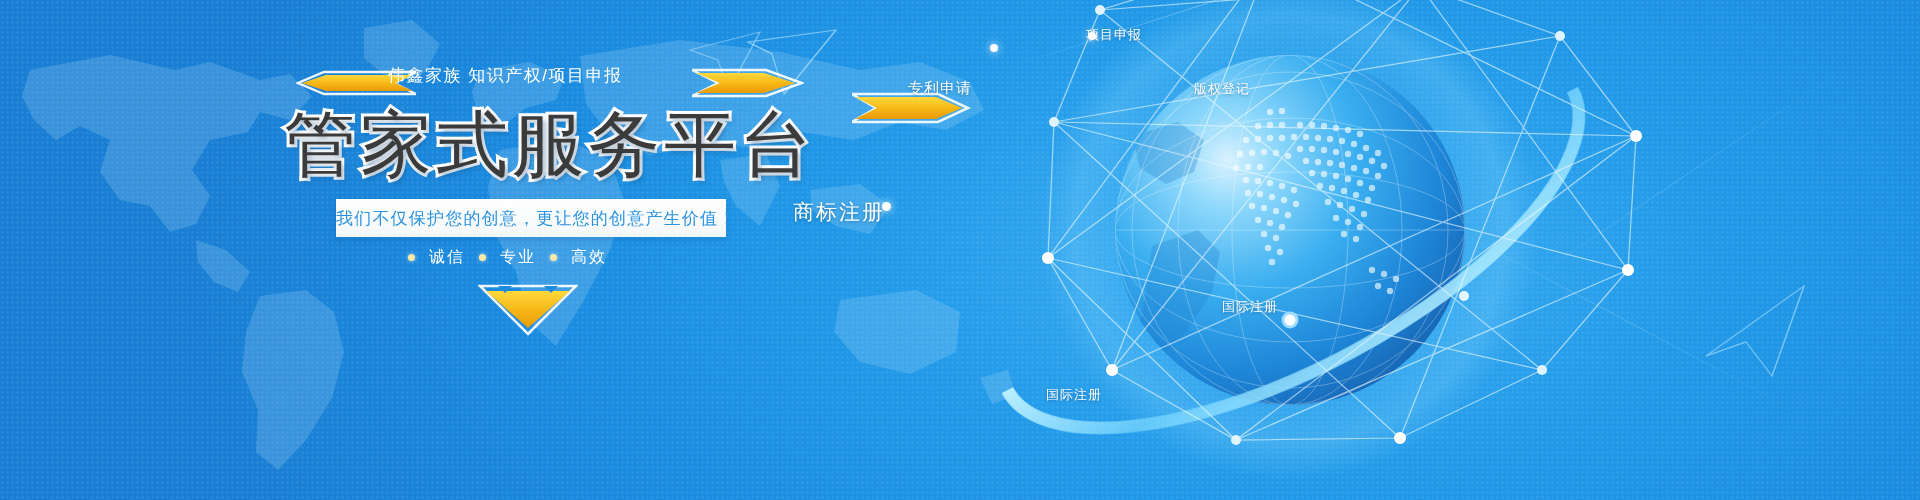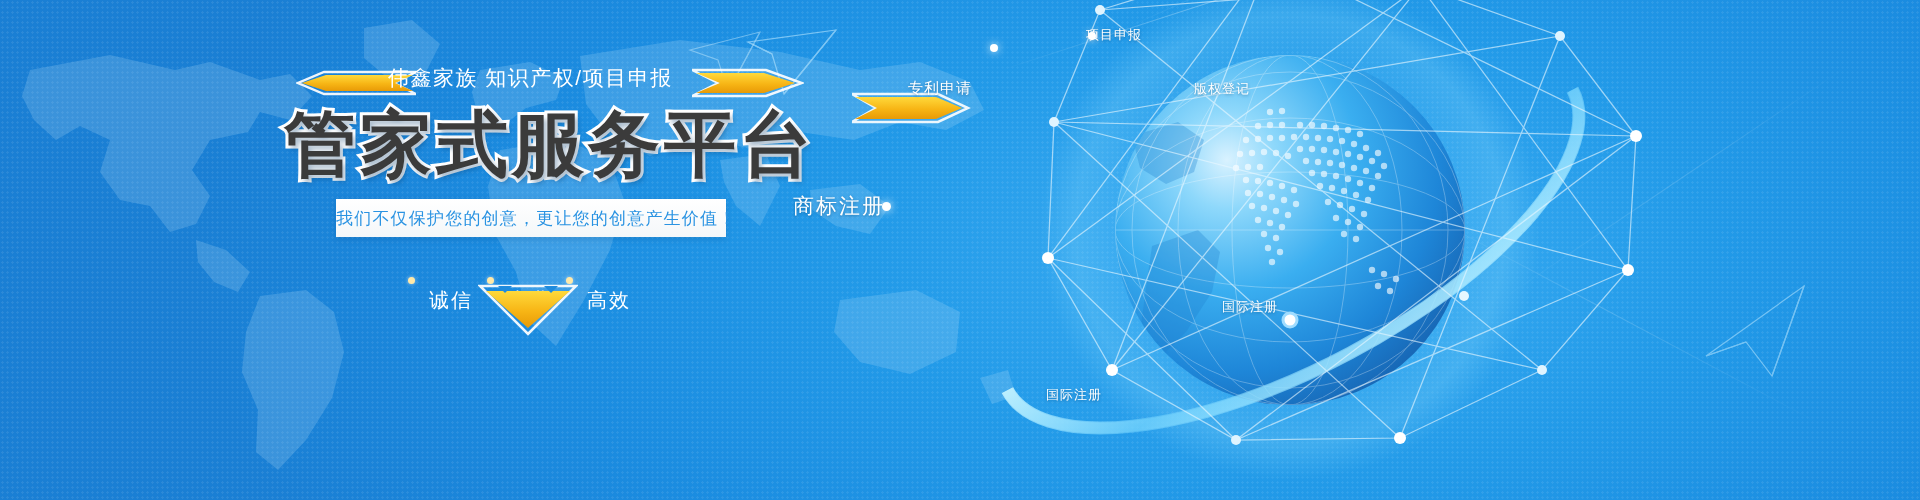--- a/index.html
+++ b/index.html
@@ -43,26 +43,26 @@
     position:relative; height:40px; display:flex; align-items:center;
   }
   .chev-left {
     position:absolute; left:8px; top:8px; width:120px; height:26px;
   }
   .chev-right-small {
     position:absolute; left:404px; top:6px; width:112px; height:30px;
   }
   .eyebrow-text {
     position:absolute; left:100px; top:2px;
-    font-size:21px; letter-spacing:1.5px; color:#ffffff; white-space:nowrap;
+    font-size:17px; letter-spacing:1.5px; color:#ffffff; white-space:nowrap;
     font-weight:400;
   }
   .main-title {
     position:absolute; left:-4px; top:42px;
-    font-size:72px; line-height:80px; font-weight:700;
+    font-size:72px; line-height:80px; font-weight:400;
     letter-spacing:4px; white-space:nowrap;
     color:#3b3b3b;
     -webkit-text-stroke:6px #ffffff;
     paint-order:stroke fill;
     text-shadow:3px 4px 5px rgba(10,60,110,.35);
   }
   .tagline-box {
     position:absolute; left:48px; top:137px;
     width:390px; height:38px;
     background:linear-gradient(180deg,#ffffff 0%,#f4f7f9 100%);
@@ -76,40 +76,40 @@
     position:absolute; left:120px; top:185px;
     display:flex; align-items:center; gap:14px;
     white-space:nowrap;
   }
   .feat-dot {
     width:7px; height:7px; border-radius:50%;
     background:#ffe9a8; box-shadow:0 0 4px rgba(255,255,255,.6);
     display:inline-block;
   }
   .feat-label {
-    font-size:20px; color:#ffffff; letter-spacing:2px;margin-top:40px;
+    font-size:16px; color:#ffffff; letter-spacing:2px;
   }
   .tri-down {
     position:absolute; left:190px; top:222px; width:100px; height:52px;
   }
 
   
   .globe-wrap {
     position:absolute; left:800px; top:-60px; width:1120px; height:620px;
   }
   .globe-wrap svg { width:100%; height:100%; display:block; overflow:visible; }
 
   
   .glabel {
     position:absolute; color:#ffffff; white-space:nowrap;
     text-shadow:0 1px 3px rgba(5,55,100,.45);
   }
   .glabel.sm { font-size:13px; letter-spacing:1px; }
   .glabel.md { font-size:15px; letter-spacing:1px; }
-  .glabel.lg { font-size:21px; letter-spacing:2px; }
+  .glabel.lg { font-size:21px; letter-spacing:2px;margin-top:6px; }
 
   .node-dot {
     position:absolute; border-radius:50%;
     background:#ffffff; box-shadow:0 0 8px rgba(255,255,255,.85);
   }
   .chev-right-big { position:absolute; left:52px; top:148px; width:120px; height:34px; }
 </style>
 </head>
 <body>
 

